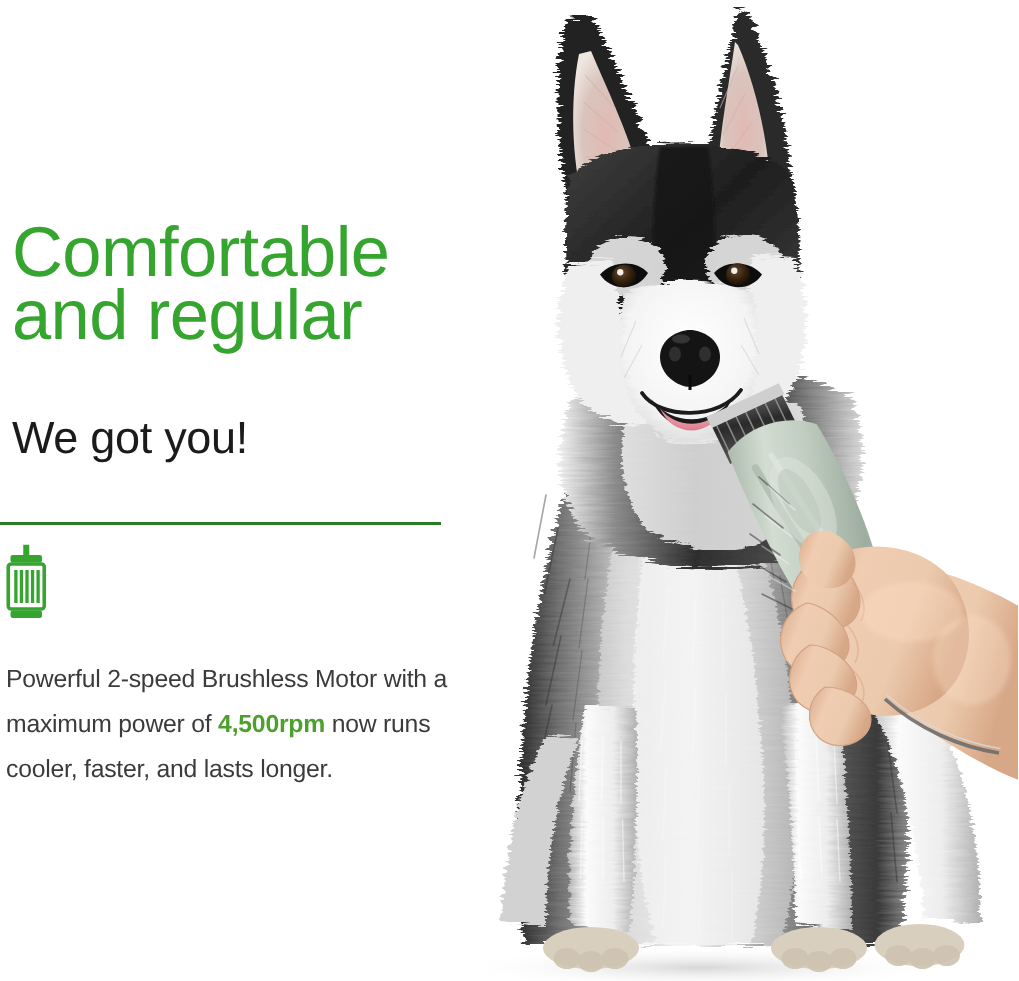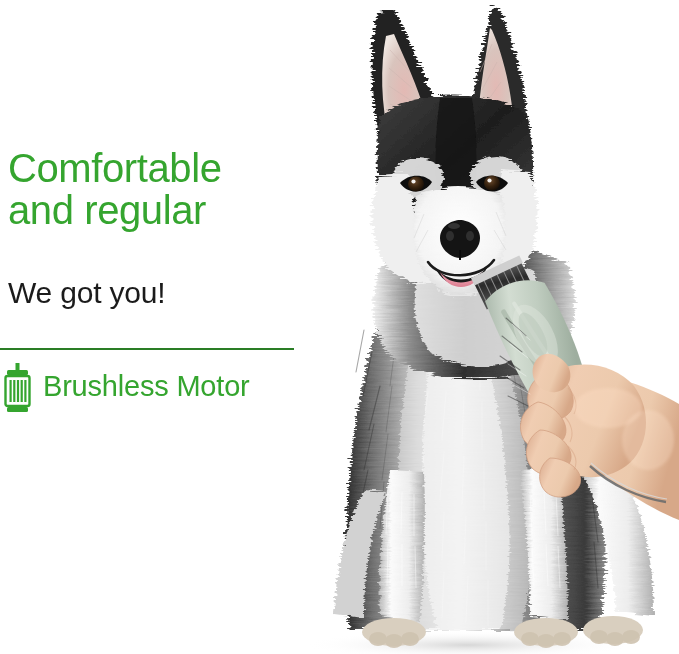--- a/index.html
+++ b/index.html
@@ -31,21 +31,21 @@
   }
 
   .headline {
     position: absolute;
     left: 8px;
     top: 147px;
     width: 300px;
     margin: 0;
     color: #35a52f;
     font-family: "Liberation Sans", sans-serif;
-    font-size: 40px;
+    font-size: 47px;
     font-weight: 400;
     line-height: 42px;
     letter-spacing: -0.4px;
   }
   .headline .hl-line { display: block; white-space: nowrap; }
 
   .subhead {
     position: absolute;
     left: 8px;
     top: 278px;
@@ -564,18 +564,18 @@
             <rect x="6.5" y="17" width="2.2" height="22"></rect>
             <rect x="10.2" y="17" width="2.2" height="22"></rect>
             <rect x="13.9" y="17" width="2.2" height="22"></rect>
             <rect x="17.6" y="17" width="2.2" height="22"></rect>
             <rect x="21.3" y="17" width="2.2" height="22"></rect>
           </g>
 
           <rect x="4" y="44" width="21" height="5" rx="1.5" fill="#35a52f"></rect>
         </svg>
       </span>
-      <h2 class="feature-title">Brushless Motor</h2>
     </div>
 
+    <p class="feature-body"><span>Powerful 2-speed Brushless Motor with a maximum power of </span><span class="hi">4,500rpm</span><span> now runs cooler, faster, and lasts longer.</span></p>
 
   </div>
 </div>
 
 </body></html>

